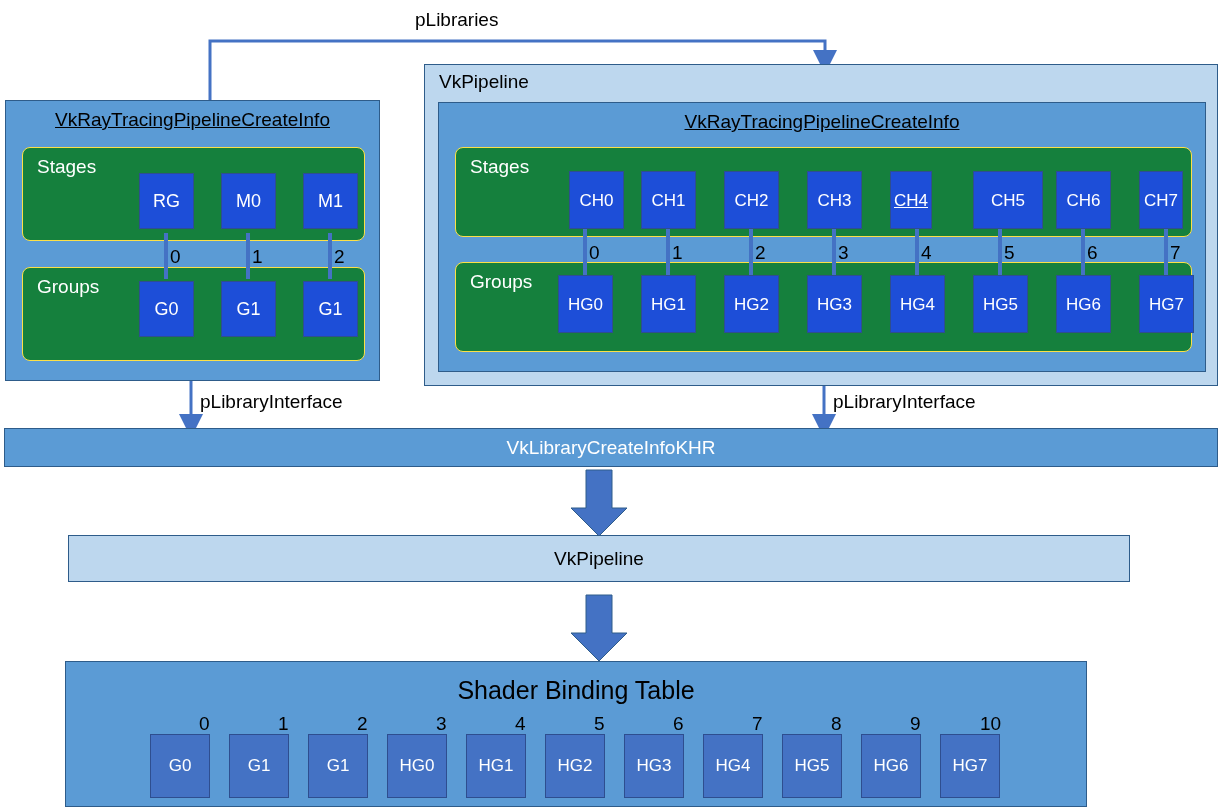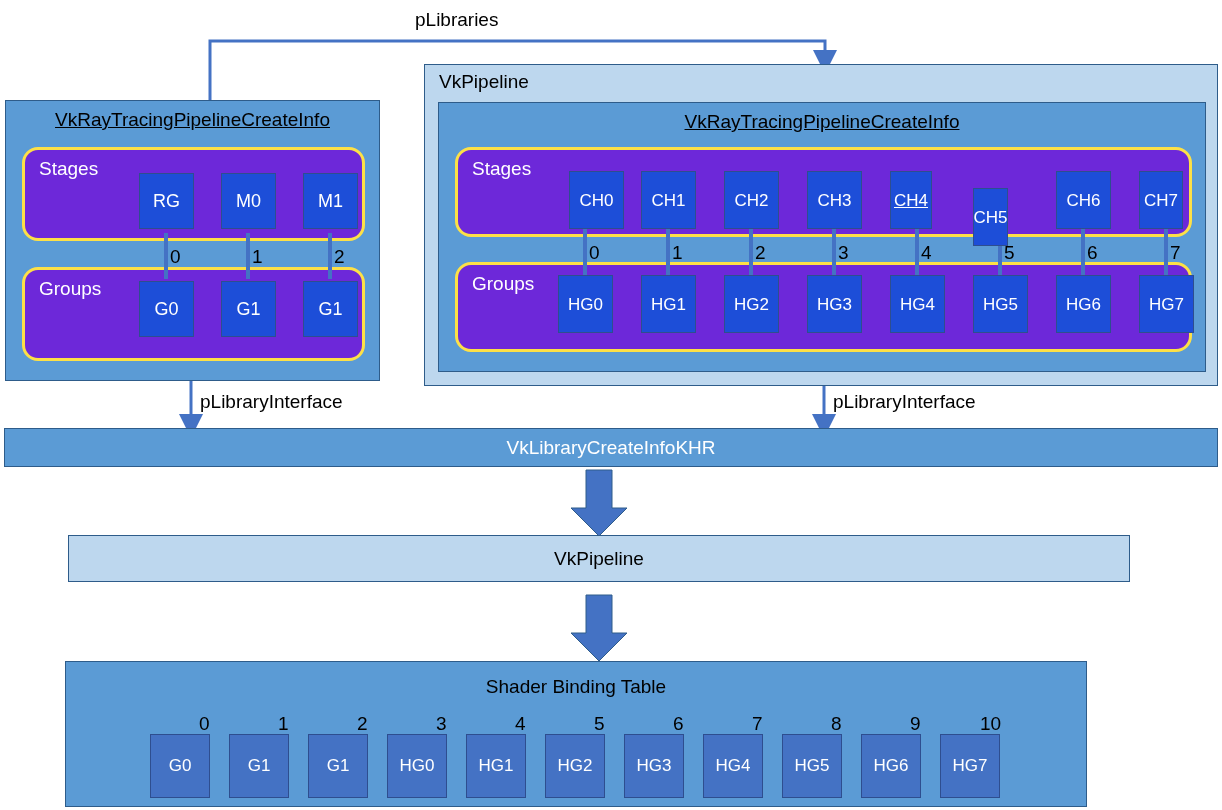--- a/index.html
+++ b/index.html
@@ -4,21 +4,21 @@
 <style>
   html,body{margin:0;padding:0;background:#ffffff;}
   body{width:1222px;height:810px;overflow:hidden;font-family:"Liberation Sans",sans-serif;}
   #stage{position:relative;width:1222px;height:810px;background:#fff;}
 
   .abs{position:absolute;box-sizing:border-box;}
 
   
   .outer-blue{background:#5B9BD5;border:1px solid #2E5C8A;}
   .light-blue{background:#BDD7EE;border:1px solid #2E5C8A;}
-  .green{background:#6d28d9;border:3px solid #fde047;border-radius:16px;}
+  .green{background:#15803d;border:1px solid #fde047;border-radius:8px;}
 
   .box-title{
     position:absolute;left:0;right:0;top:8px;text-align:center;
     color:#000;font-size:19px;line-height:22px;white-space:nowrap;text-decoration:underline;
   }
   .box-title-left{
     position:absolute;left:14px;top:6px;text-align:left;
     color:#000;font-size:19px;line-height:22px;white-space:nowrap;
   }
   .green-label{
@@ -54,21 +54,21 @@
   svg.overlay{position:absolute;left:0;top:0;width:1222px;height:810px;pointer-events:none;}
 
   .edge-label{
     position:absolute;color:#000;font-size:19px;line-height:19px;white-space:nowrap;
   }
 
   
   .sbt{background:#5B9BD5;border:1px solid #2E5C8A;}
   .sbt-title{
     position:absolute;left:0;right:0;top:14px;text-align:center;
-    color:#000;font-size:19px;
+    color:#000;font-size:25px;
   }
   .sbt-cell{
     position:absolute;background:#4472C4;border:1px solid #2E4E8F;
     color:#fff;font-size:17px;
     display:flex;align-items:center;justify-content:center;
   }
   .sbt-idx{position:absolute;color:#000;font-size:19px;line-height:19px;}
 </style>
 </head>
 <body>
@@ -148,21 +148,21 @@
       <div class="abs conn" style="left:476px;top:126px;width:4px;height:46px;"></div>
       <div class="abs conn" style="left:559px;top:126px;width:4px;height:46px;"></div>
       <div class="abs conn" style="left:642px;top:126px;width:4px;height:46px;"></div>
       <div class="abs conn" style="left:725px;top:126px;width:4px;height:46px;"></div>
 
       <div class="abs cell small" style="left:130px;top:68px;width:55px;height:58px;">CH0</div>
       <div class="abs cell small" style="left:202px;top:68px;width:55px;height:58px;">CH1</div>
       <div class="abs cell small" style="left:285px;top:68px;width:55px;height:58px;">CH2</div>
       <div class="abs cell small" style="left:368px;top:68px;width:55px;height:58px;">CH3</div>
       <div class="abs cell small" style="left:451px;top:68px;width:42px;height:58px;text-decoration:underline;">CH4</div>
-      <div class="abs cell small" style="left:534px;top:68px;width:35px;height:58px;margin-top:17px;">CH5</div>
+      <div class="abs cell small" style="left:534px;top:68px;width:70px;height:58px;">CH5</div>
       <div class="abs cell small" style="left:617px;top:68px;width:55px;height:58px;">CH6</div>
       <div class="abs cell small" style="left:700px;top:68px;width:44px;height:58px;">CH7</div>
 
       <div class="idx" style="left:150px;top:140px;">0</div>
       <div class="idx" style="left:233px;top:140px;">1</div>
       <div class="idx" style="left:316px;top:140px;">2</div>
       <div class="idx" style="left:399px;top:140px;">3</div>
       <div class="idx" style="left:482px;top:140px;">4</div>
       <div class="idx" style="left:565px;top:140px;">5</div>
       <div class="idx" style="left:648px;top:140px;">6</div>

